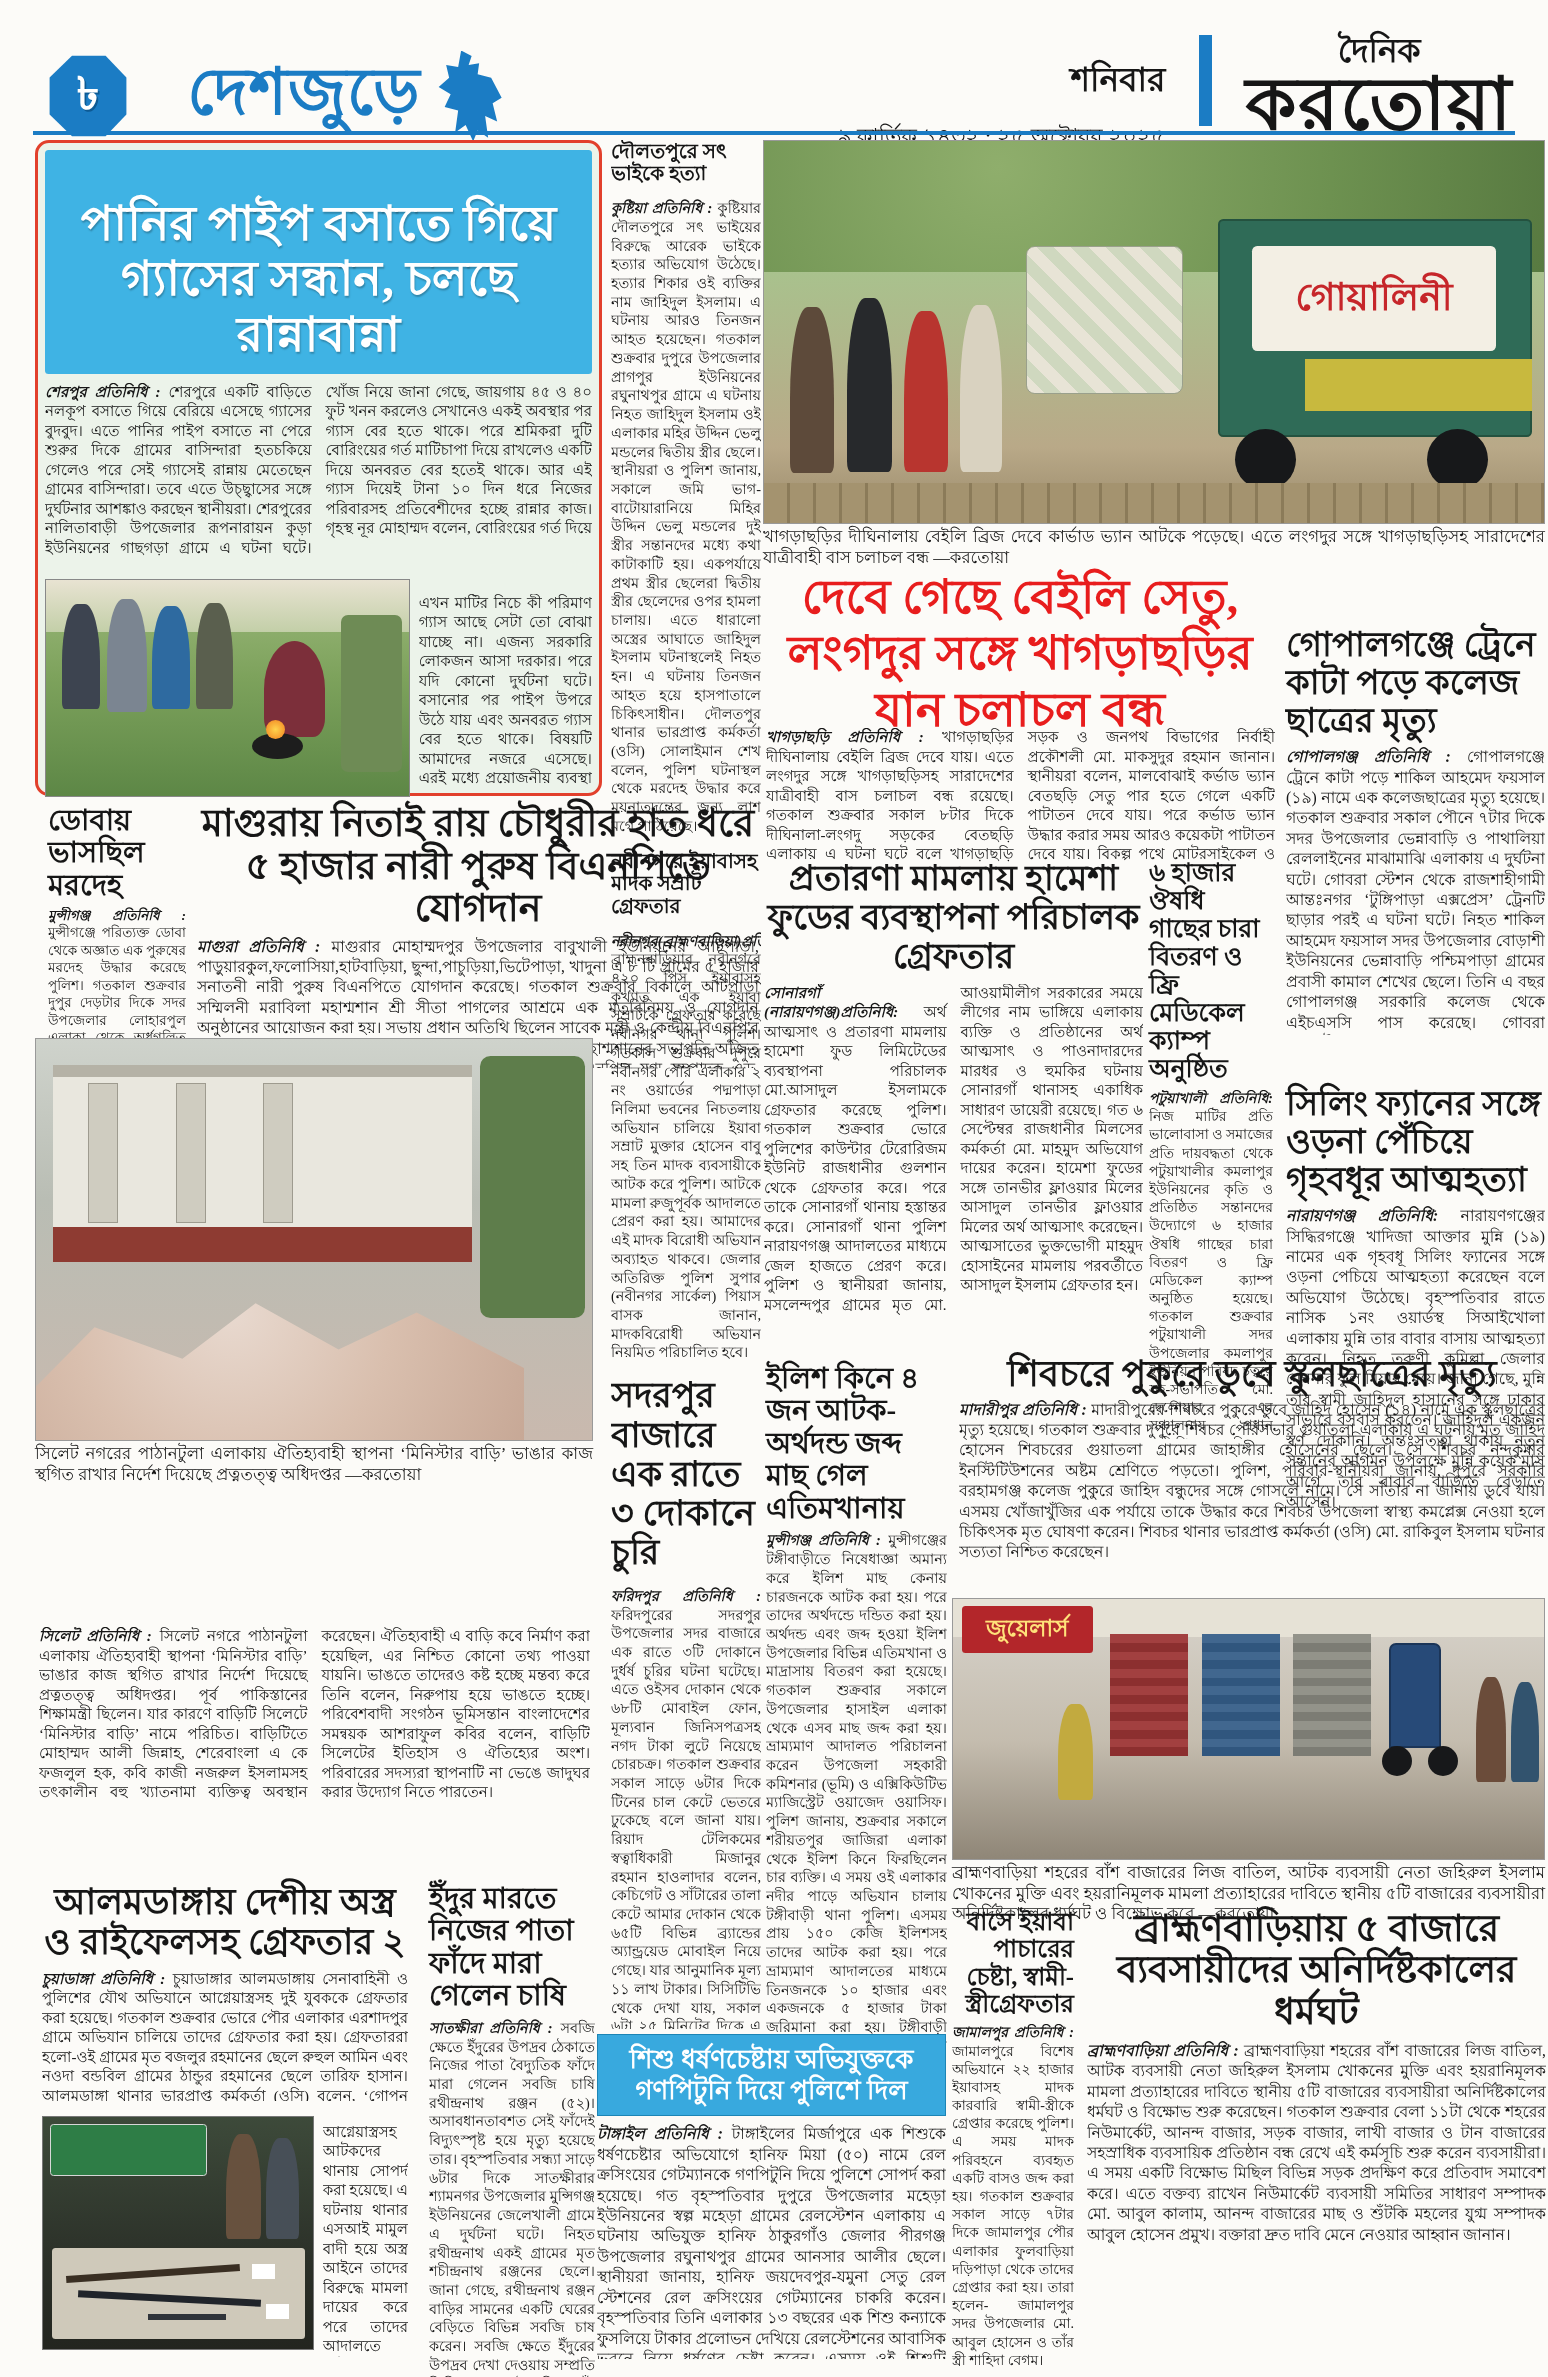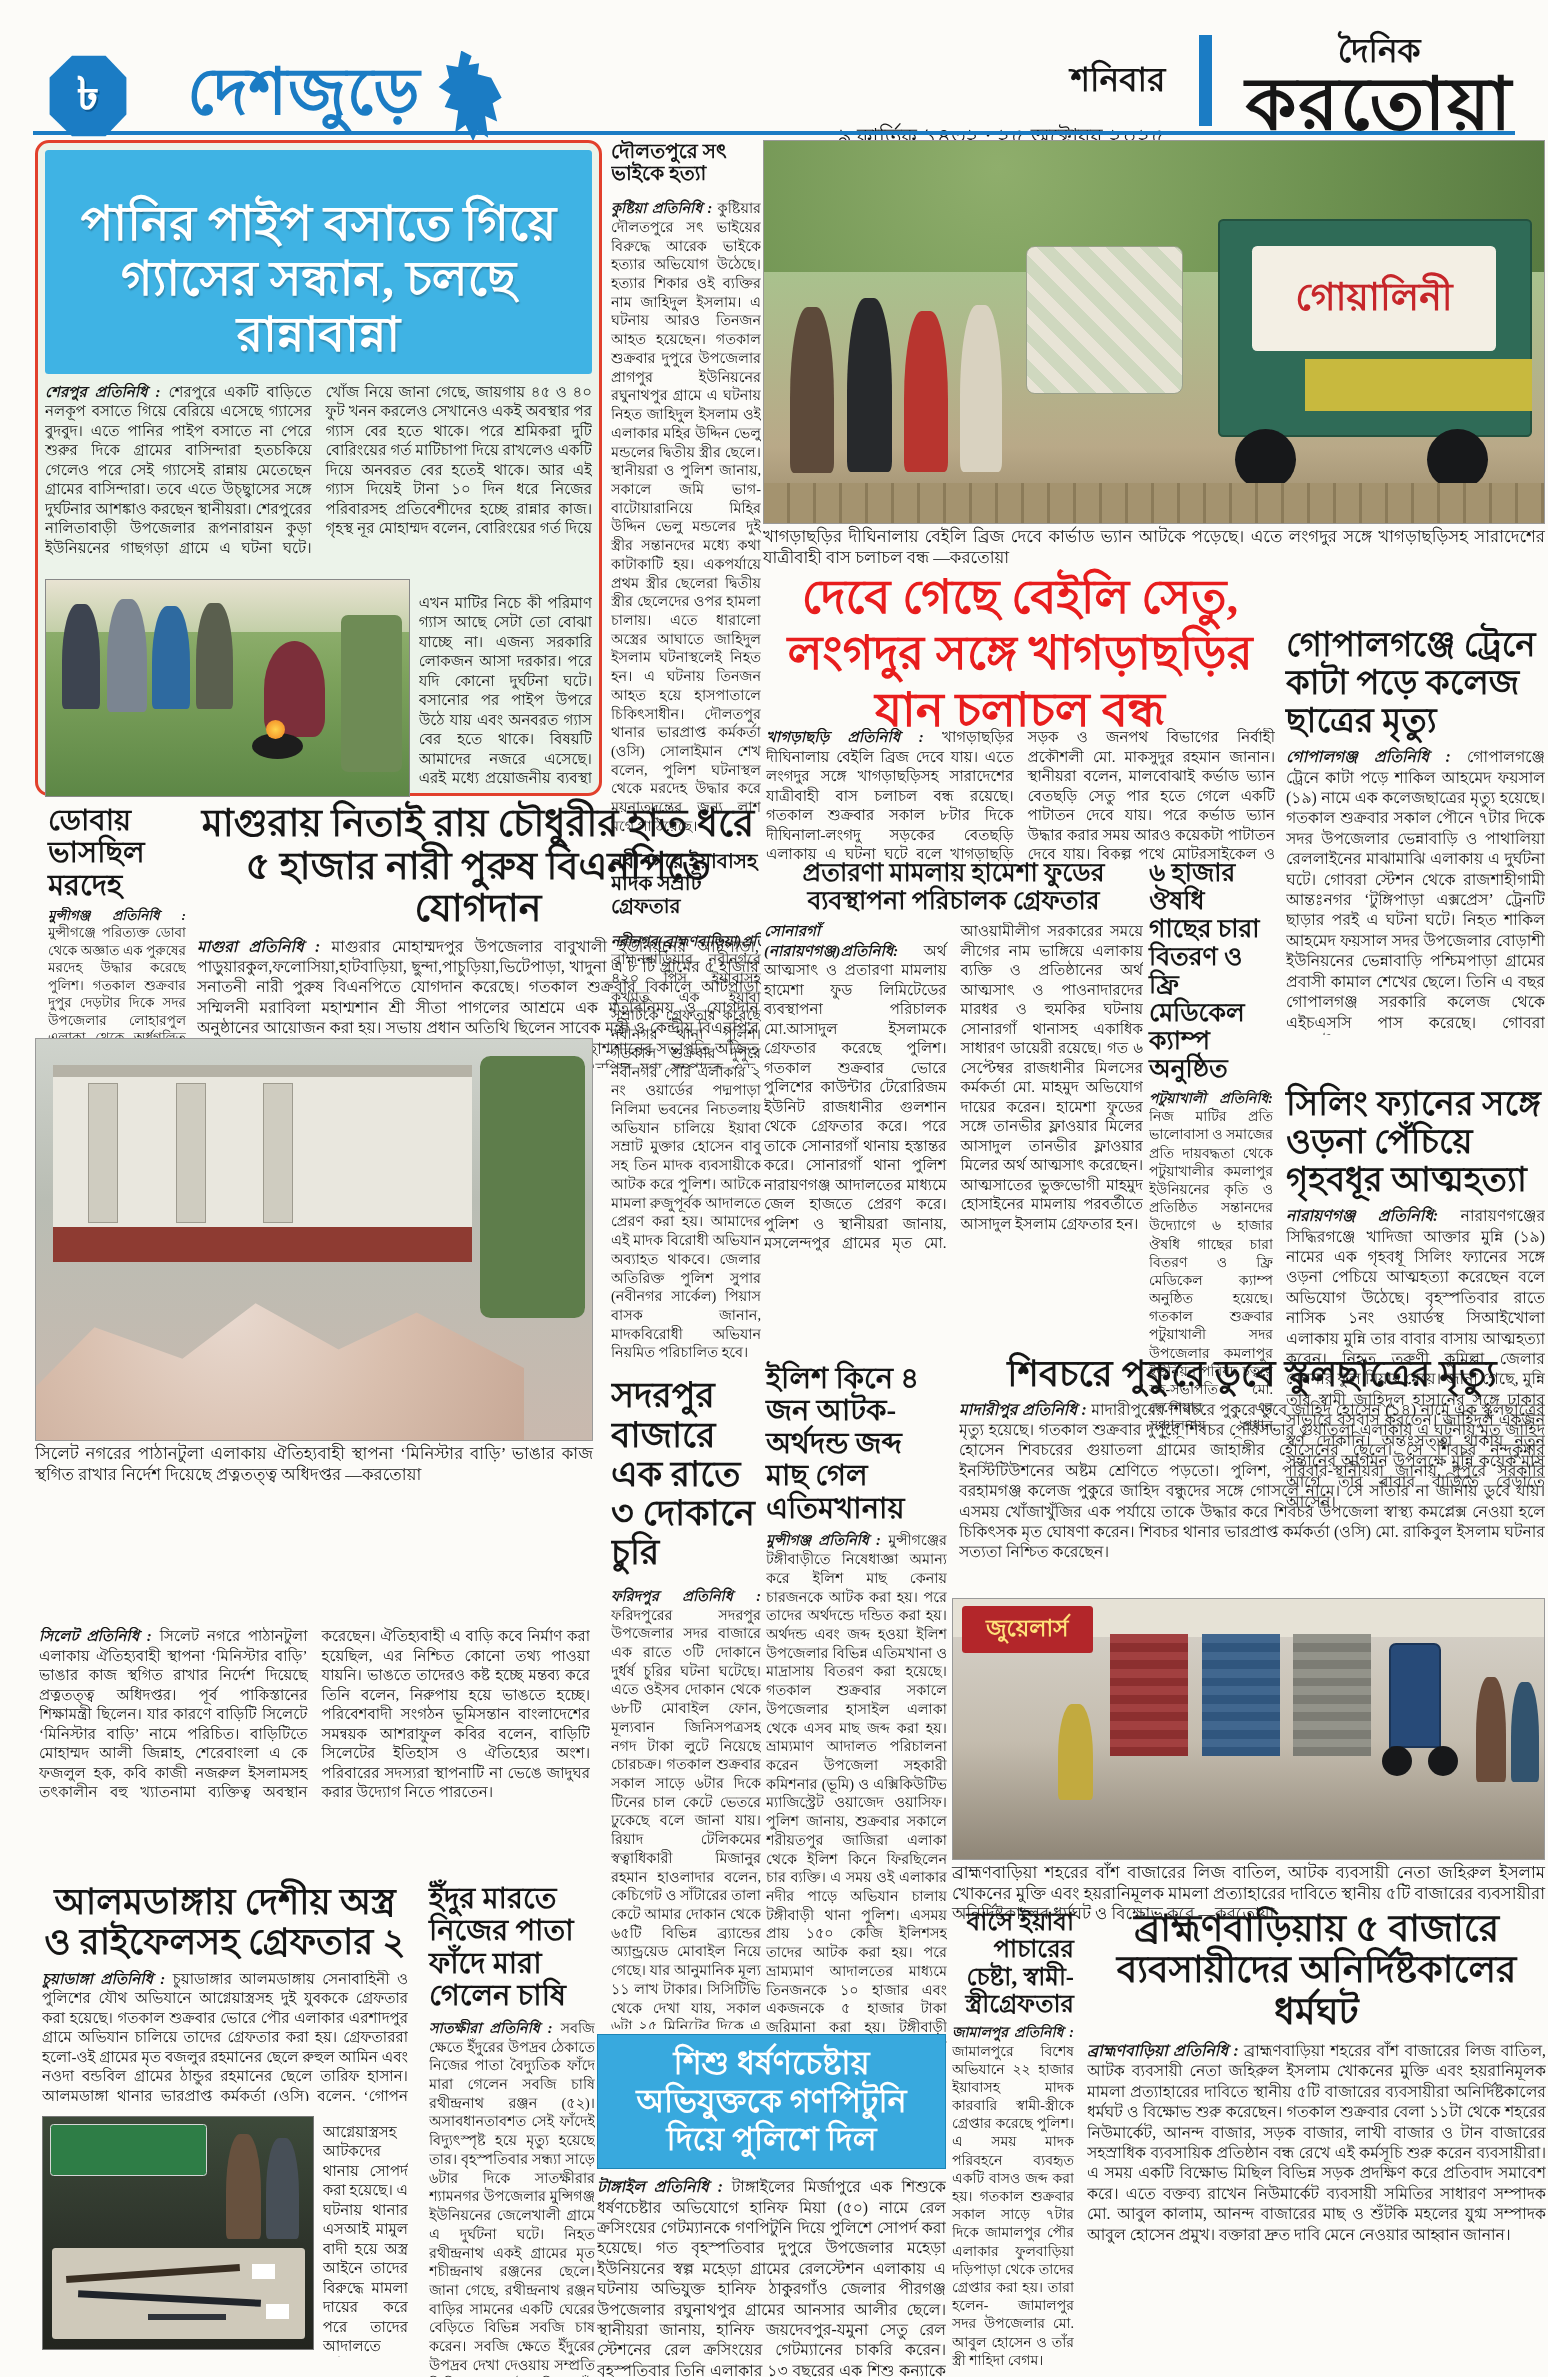--- a/index.html
+++ b/index.html
@@ -44,21 +44,21 @@
   .midcol .body{font-size:14.4px;}
   
   .truckfig{position:absolute;left:763px;top:140px;width:782px;height:384px;background:linear-gradient(#cfe0c2,#a9c18d 35%,#b9a988 80%,#9a8a6b);overflow:hidden;border:0.9px solid #999;}
   .truckcap{position:absolute;left:763px;top:527px;width:782px;}
   
   .khl{position:absolute;left:767px;top:569px;width:506px;}
   .khl h2{font-size:47px;color:#e81d1d;line-height:1.2;}
   .khbody{position:absolute;left:766px;top:713px;width:509px;height:142px;font-size:15px;}
   
   .prat{position:absolute;left:764px;top:859px;width:379px;height:501px;}
-  .prat h2{font-size:25px;}
+  .prat h2{font-size:35px;}
   .prat .body{font-size:15px;margin-top:7px;height:406px;}
   
   .oush{position:absolute;left:1149px;top:859px;width:124px;height:499px;}
   .oush h2{font-size:25px;}
   .oush .body{font-size:14px;margin-top:7px;height:349px;}
   
   .gopal{position:absolute;left:1286px;top:619px;width:259px;height:471px;margin-top:7px;}
   .gopal h2{font-size:34px;text-align:left;}
   .gopal .body{font-size:15.7px;margin-top:7px;height:288px;}
   .ceil{position:absolute;left:1286px;top:1085px;width:259px;height:511px;}
@@ -94,21 +94,21 @@
   .alam .body{font-size:15px;margin-top:7px;}
   .alamrow{display:flex;gap:8.7px;margin-top:5.2px;}
   .wpnphoto{position:relative;width:272px;height:234px;background:linear-gradient(#3d4a3a,#2c3129 60%,#23251f);overflow:hidden;border:0.9px solid #777;flex:none;}
   .alamside{flex:1;font-size:14px;}
   .idur{position:absolute;left:420px;top:1882px;width:166px;height:488px;margin-left:9px;}
   .idur h2{font-size:29px;text-align:left;}
   .idur .body{font-size:14.4px;margin-top:7px;height:384px;}
   
   .shishu{position:absolute;left:597px;top:2034px;width:349px;height:337px;}
   .shishuband{background:#38a9de;color:#fff;padding:8.7px 7px;border:0.9px solid #1d85b5;}
-  .shishuband h2{font-size:32px;color:#fff;line-height:1.2;}
+  .shishuband h2{font-size:26px;color:#fff;line-height:1.2;}
   .shishu .body{font-size:15.7px;margin-top:8.7px;height:235px;}
   
   .busyaba{position:absolute;left:952px;top:1908px;width:122px;height:464px;}
   .busyaba h2{font-size:24.4px;text-align:right;}
   .busyaba .body{font-size:14px;margin-top:7px;height:349px;}
   .dharma{position:absolute;left:1087px;top:1908px;width:459px;height:464px;}
   .dharma h2{font-size:37px;}
   .dharma .body{font-size:15.7px;margin-top:8.7px;height:331px;}
   
   .ph{position:absolute;}

